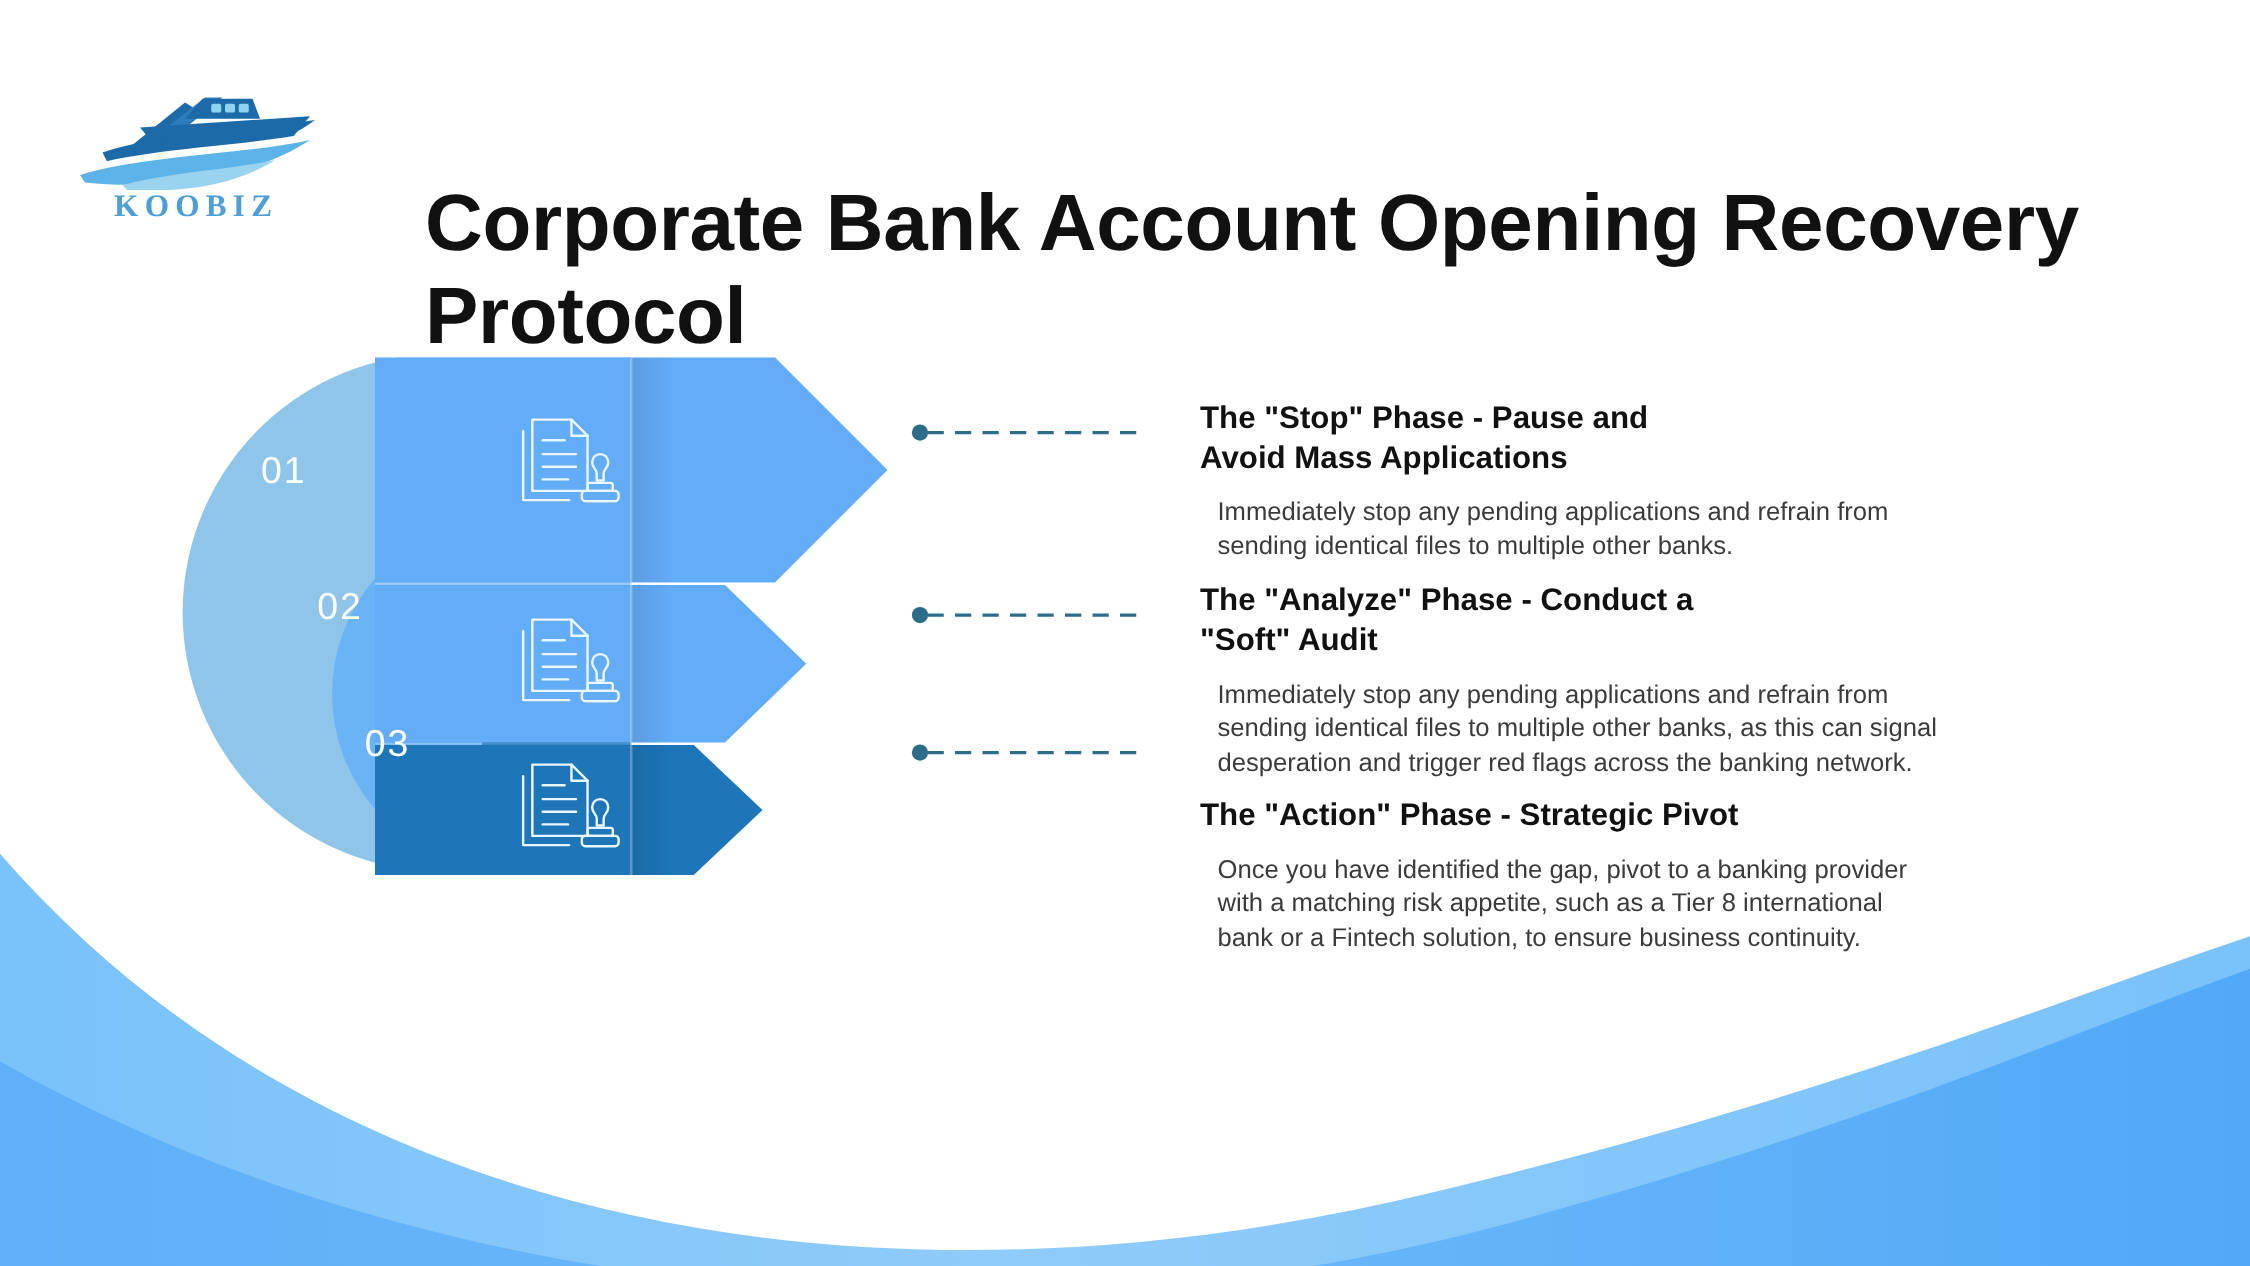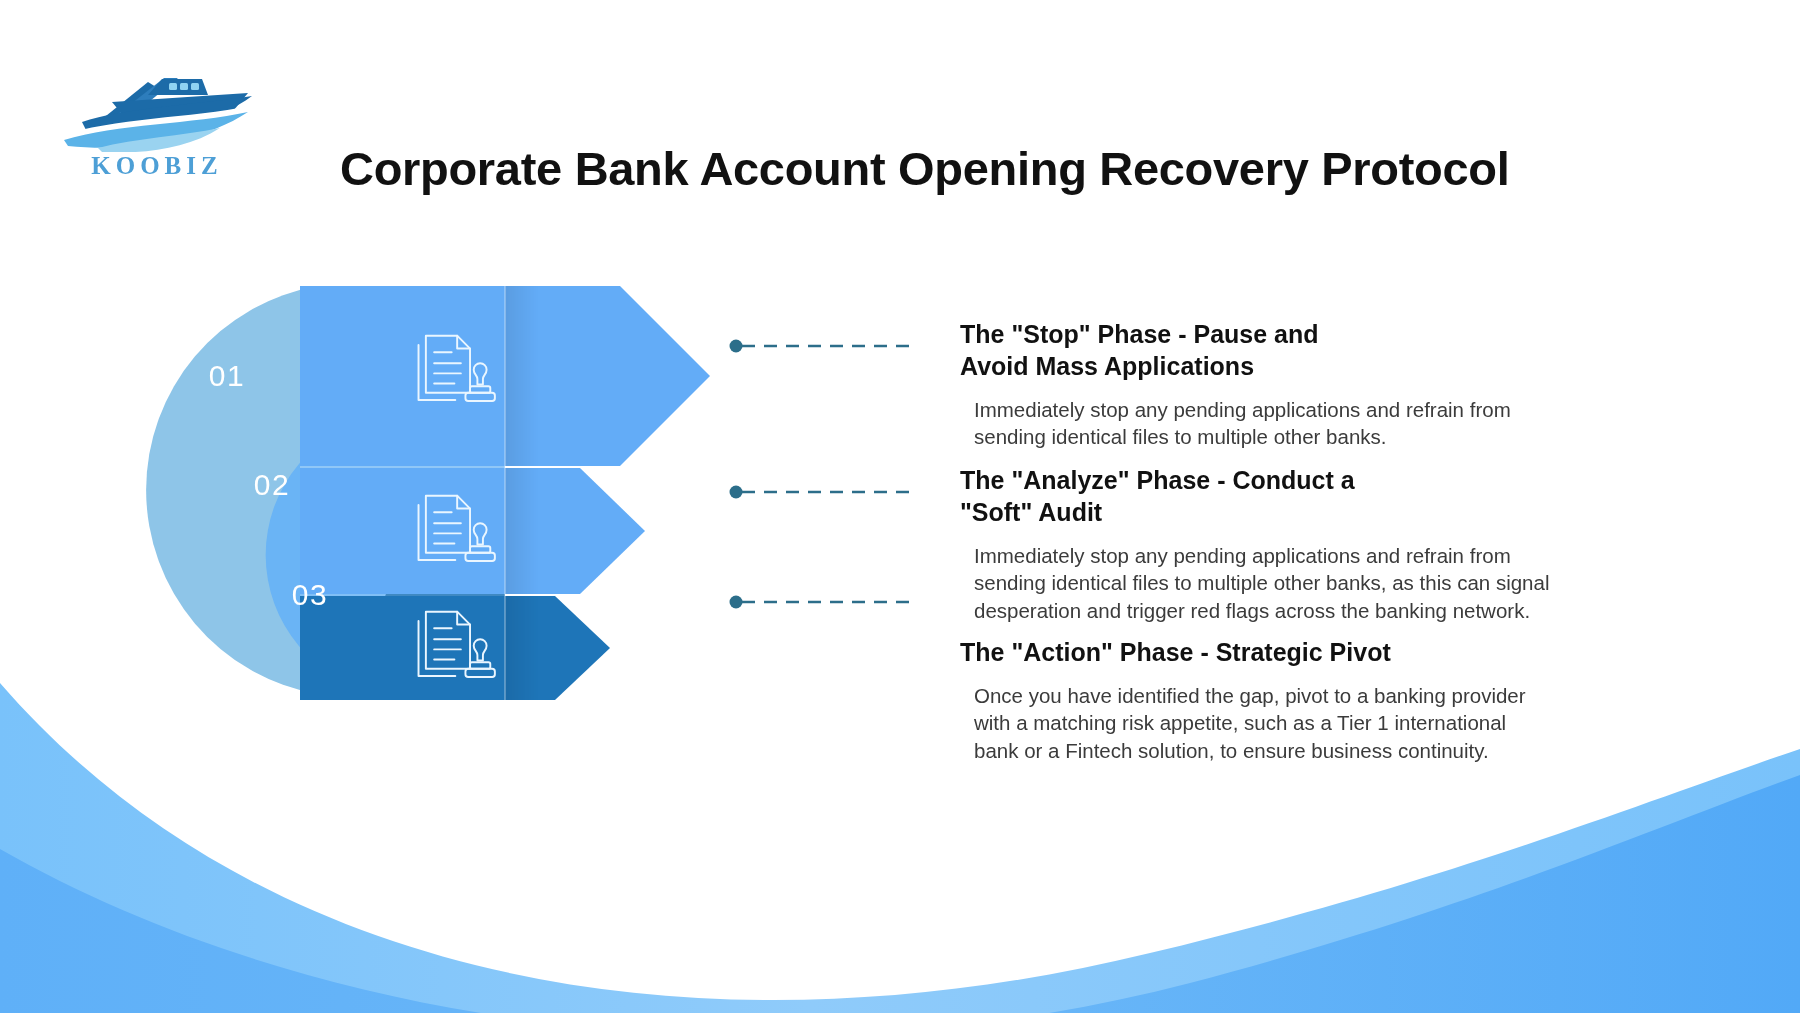--- a/index.html
+++ b/index.html
@@ -48,21 +48,21 @@
     font-weight: 700;
     letter-spacing: 5px;
     color: #4d9fd6;
   }
 
   
   .page-title {
     position: absolute;
     left: 340px; top: 142px;
     width: 1340px;
-    font-size: 47px;
+    font-size: 64px;
     font-weight: 700;
     color: #111111;
     letter-spacing: -0.3px;
     line-height: 1.15;
   }
 
   
   .diagram {
     position: absolute;
     left: 100px; top: 280px;
@@ -259,19 +259,19 @@
       <h2 class="step-title">The "Analyze" Phase - Conduct a
 "Soft" Audit</h2>
       <p class="step-body">Immediately stop any pending applications and refrain from
 sending identical files to multiple other banks, as this can signal
 desperation and trigger red flags across the banking network.</p>
     </div>
 
     <div class="step-block s3">
       <h2 class="step-title">The "Action" Phase - Strategic Pivot</h2>
       <p class="step-body">Once you have identified the gap, pivot to a banking provider
-with a matching risk appetite, such as a Tier 1 international
+with a matching risk appetite, such as a Tier 8 international
 bank or a Fintech solution, to ensure business continuity.</p>
     </div>
 
   </div>
 
 </div>
 
 </body></html>

